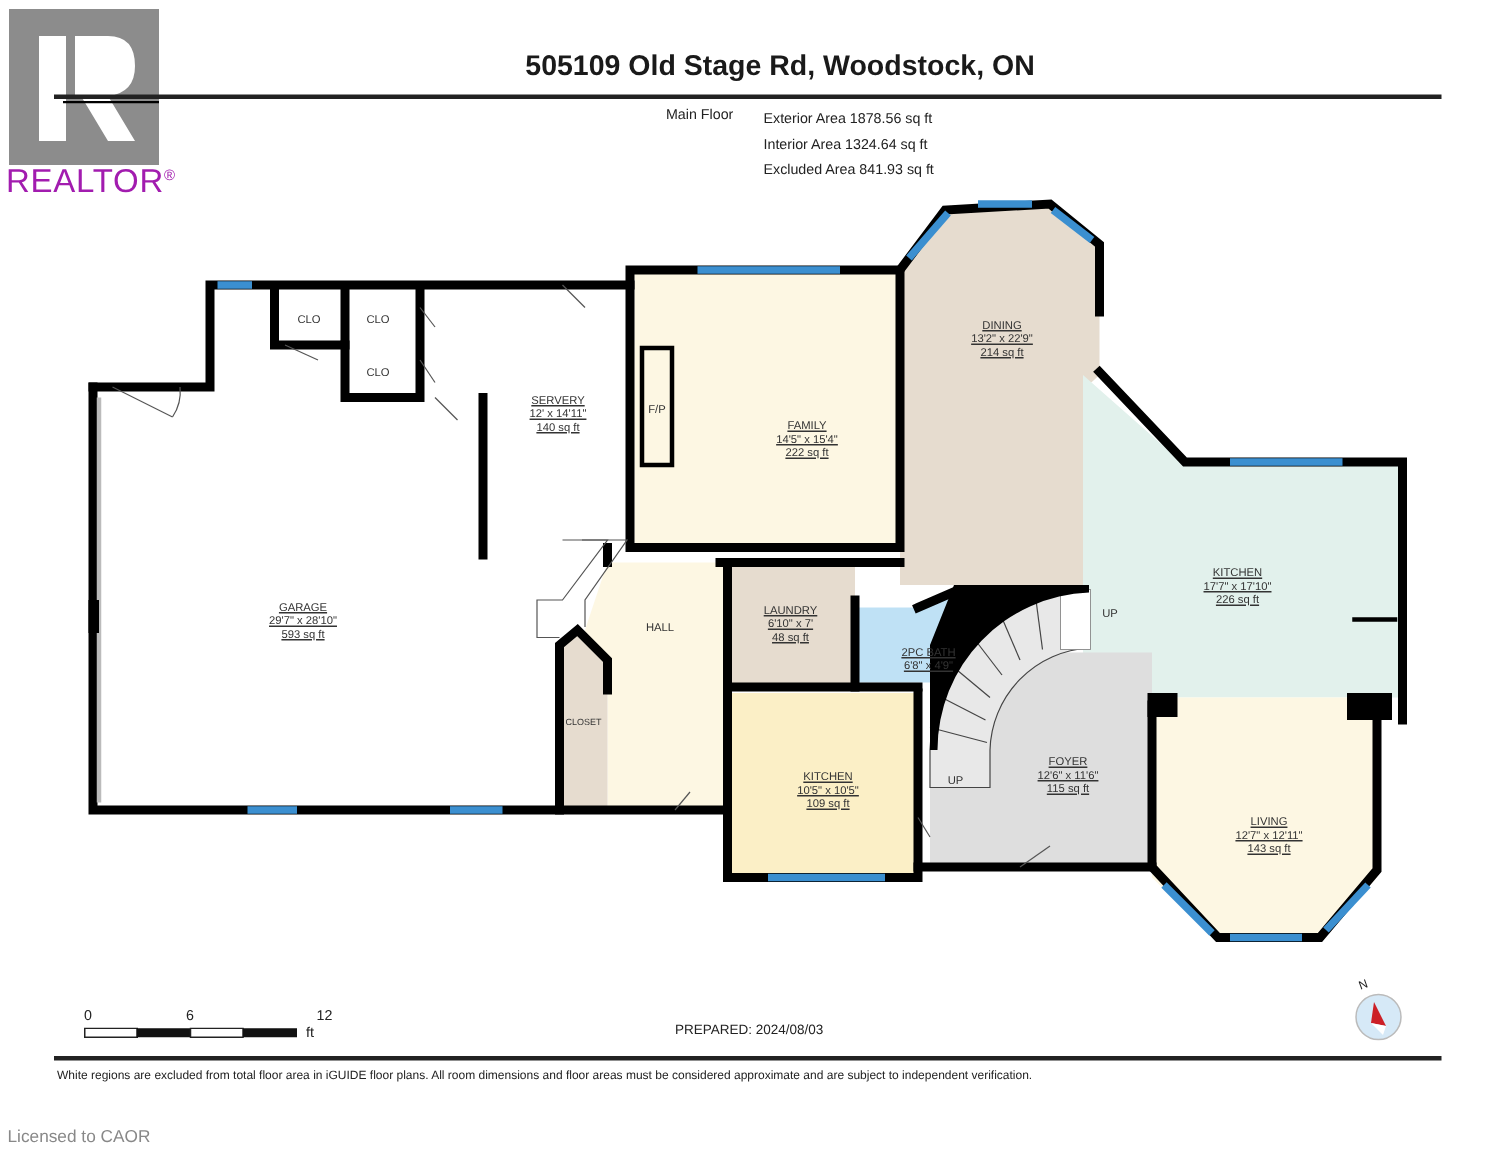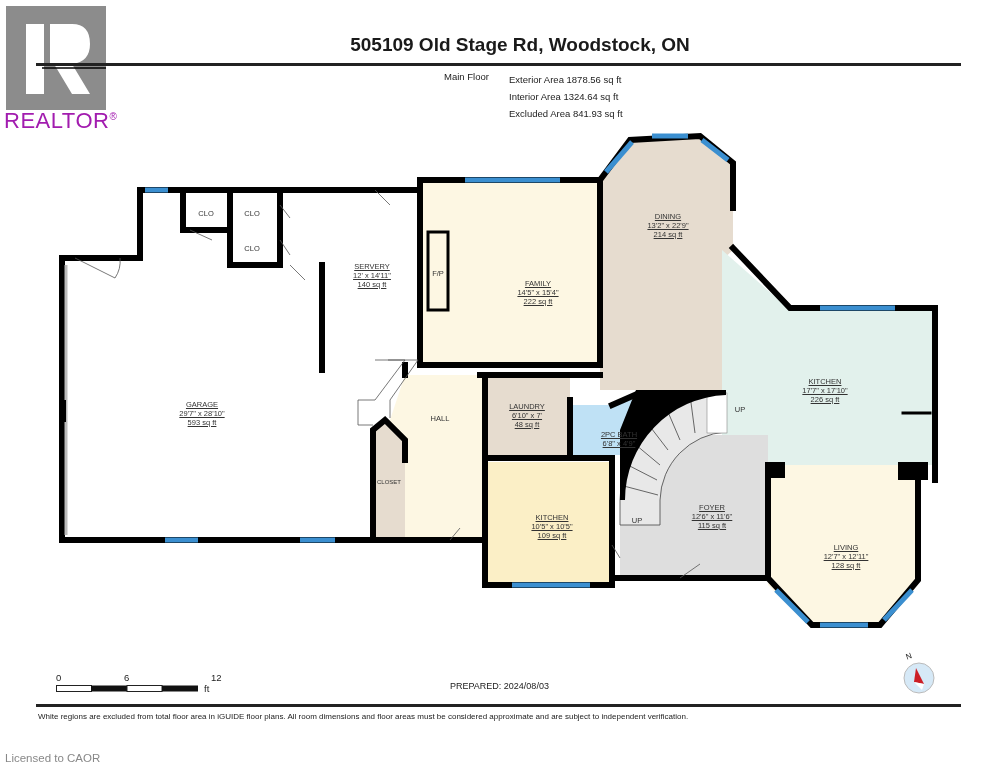--- a/index.html
+++ b/index.html
@@ -180,21 +180,21 @@
     <div>109 sq ft</div>
 </div>
 <div class="room-label" style="left:712px; top:503px;">
   <div>FOYER</div>
     <div>12'6" x 11'6"</div>
     <div>115 sq ft</div>
 </div>
 <div class="room-label" style="left:846px; top:543px;">
   <div>LIVING</div>
     <div>12'7" x 12'11"</div>
-    <div>128 sq ft</div>
+    <div>143 sq ft</div>
 </div>
 <div class="small-label" style="left:440px; top:418px;">HALL</div>
 <div class="small-label" style="left:389px; top:482px; font-size:6px;">CLOSET</div>
 <div class="small-label" style="left:206px; top:213px;">CLO</div>
 <div class="small-label" style="left:252px; top:213px;">CLO</div>
 <div class="small-label" style="left:252px; top:248px;">CLO</div>
 <div class="small-label" style="left:438px; top:273px;">F/P</div>
 <div class="small-label" style="left:740px; top:409px;">UP</div>
 <div class="small-label" style="left:637px; top:520px;">UP</div>
 

